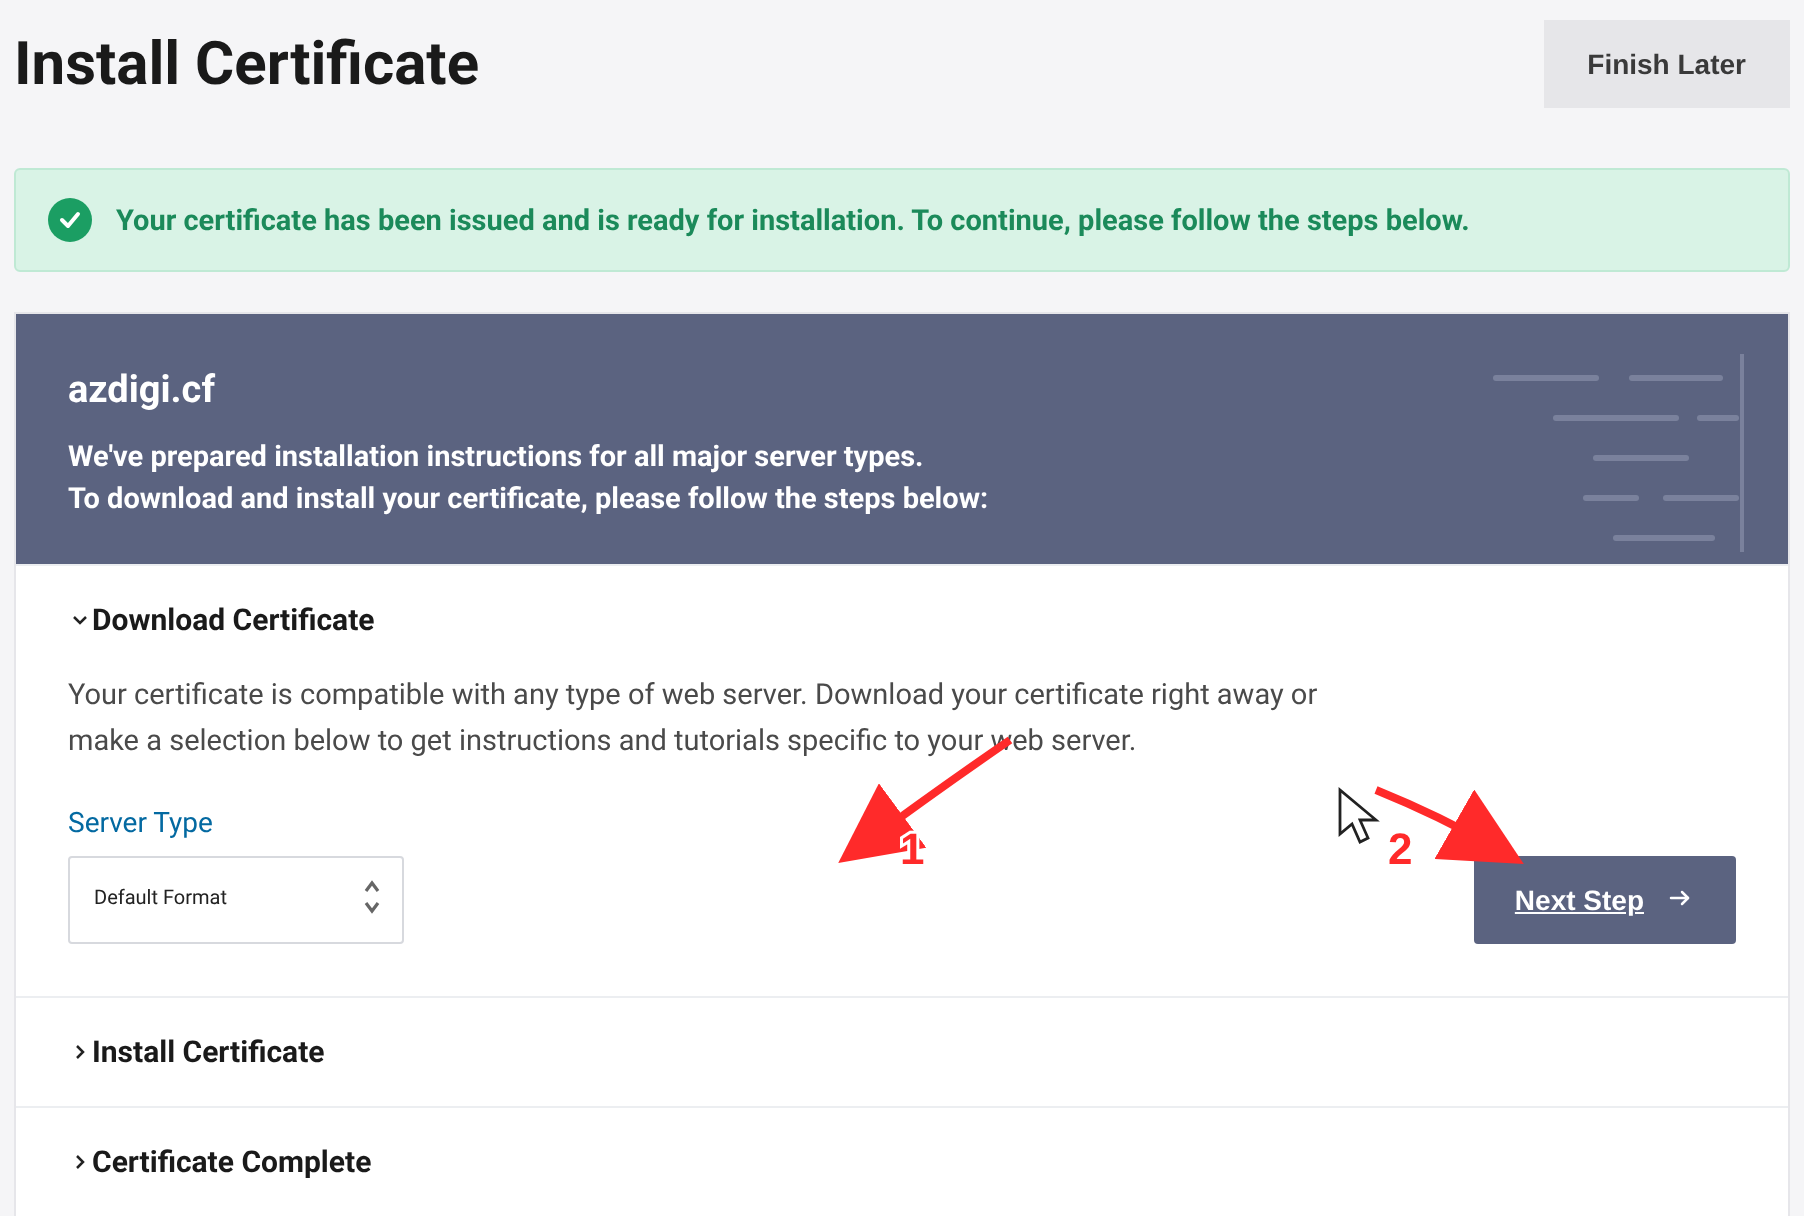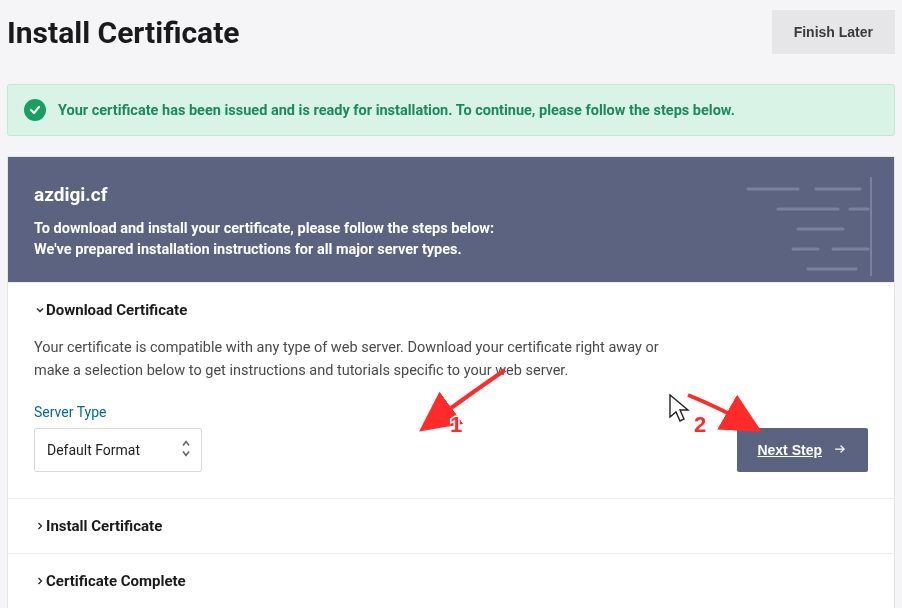--- a/index.html
+++ b/index.html
@@ -130,21 +130,21 @@
   }
   .select {
     position: relative;
     width: 168px;
     height: 44px;
     border: 1px solid #d7d9de;
     background: #fff;
     display: flex;
     align-items: center;
     padding: 0 32px 0 12px;
-    font-size: 14px;
+    font-size: 10px;
     color: #222;
     cursor: pointer;
     border-radius: 2px;
   }
   .select .caret {
     position: absolute;
     right: 10px;
     top: 50%;
     transform: translateY(-50%);
     color: #666;
@@ -221,22 +221,22 @@
         <line x1="40" y1="38" x2="100" y2="38"></line>
           <line x1="112" y1="38" x2="130" y2="38"></line>
         <line x1="60" y1="58" x2="105" y2="58"></line>
         <line x1="55" y1="78" x2="80" y2="78"></line>
           <line x1="95" y1="78" x2="130" y2="78"></line>
         <line x1="70" y1="98" x2="118" y2="98"></line>
       </g>
       <line x1="133" y1="6" x2="133" y2="105" stroke="#a9b0c6" stroke-width="2"></line>
     </svg>
     <div class="hero-domain">azdigi.cf</div>
+    <div class="hero-sub">We've prepared installation instructions for all major server types.</div>
     <div class="hero-sub">To download and install your certificate, please follow the steps below:</div>
-    <div class="hero-sub">We've prepared installation instructions for all major server types.</div>
   </div>
 
   <div class="section">
     <div class="section-row">
       <span class="chev">
         <svg width="12" height="12" viewBox="0 0 24 24" fill="none" stroke="currentColor" stroke-width="2.5">
             <polyline points="6 9 12 15 18 9"></polyline>
           </svg>
       </span>
       <span class="section-title">Download Certificate</span>

